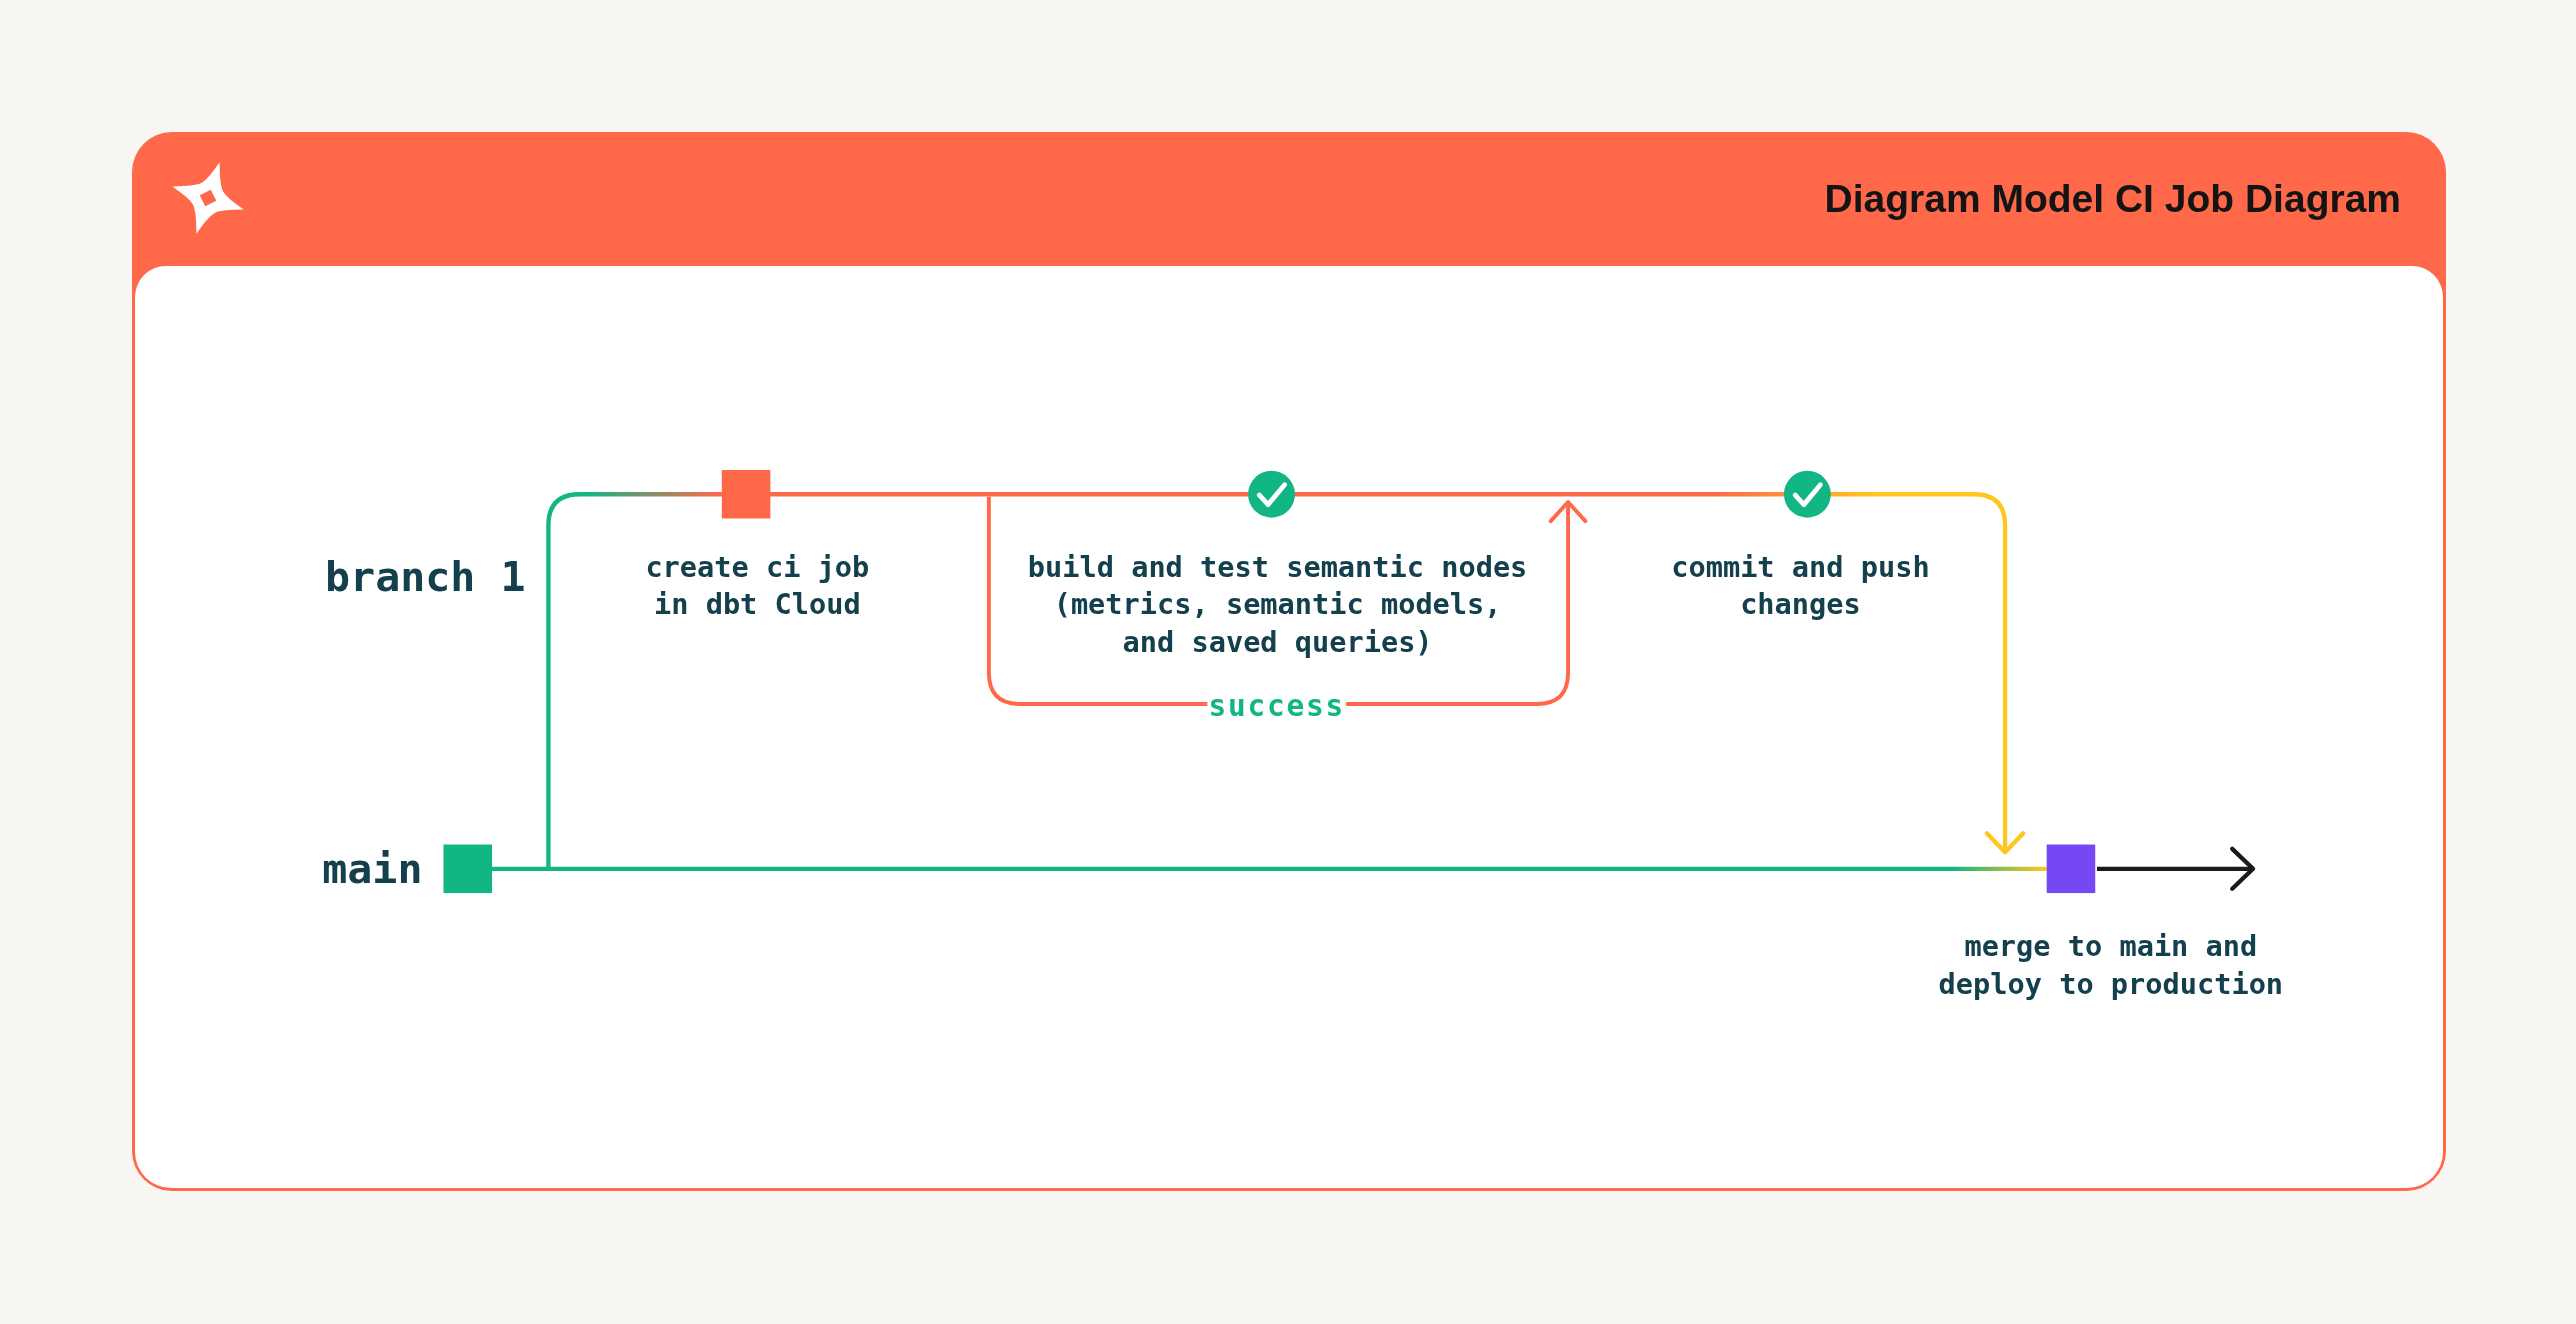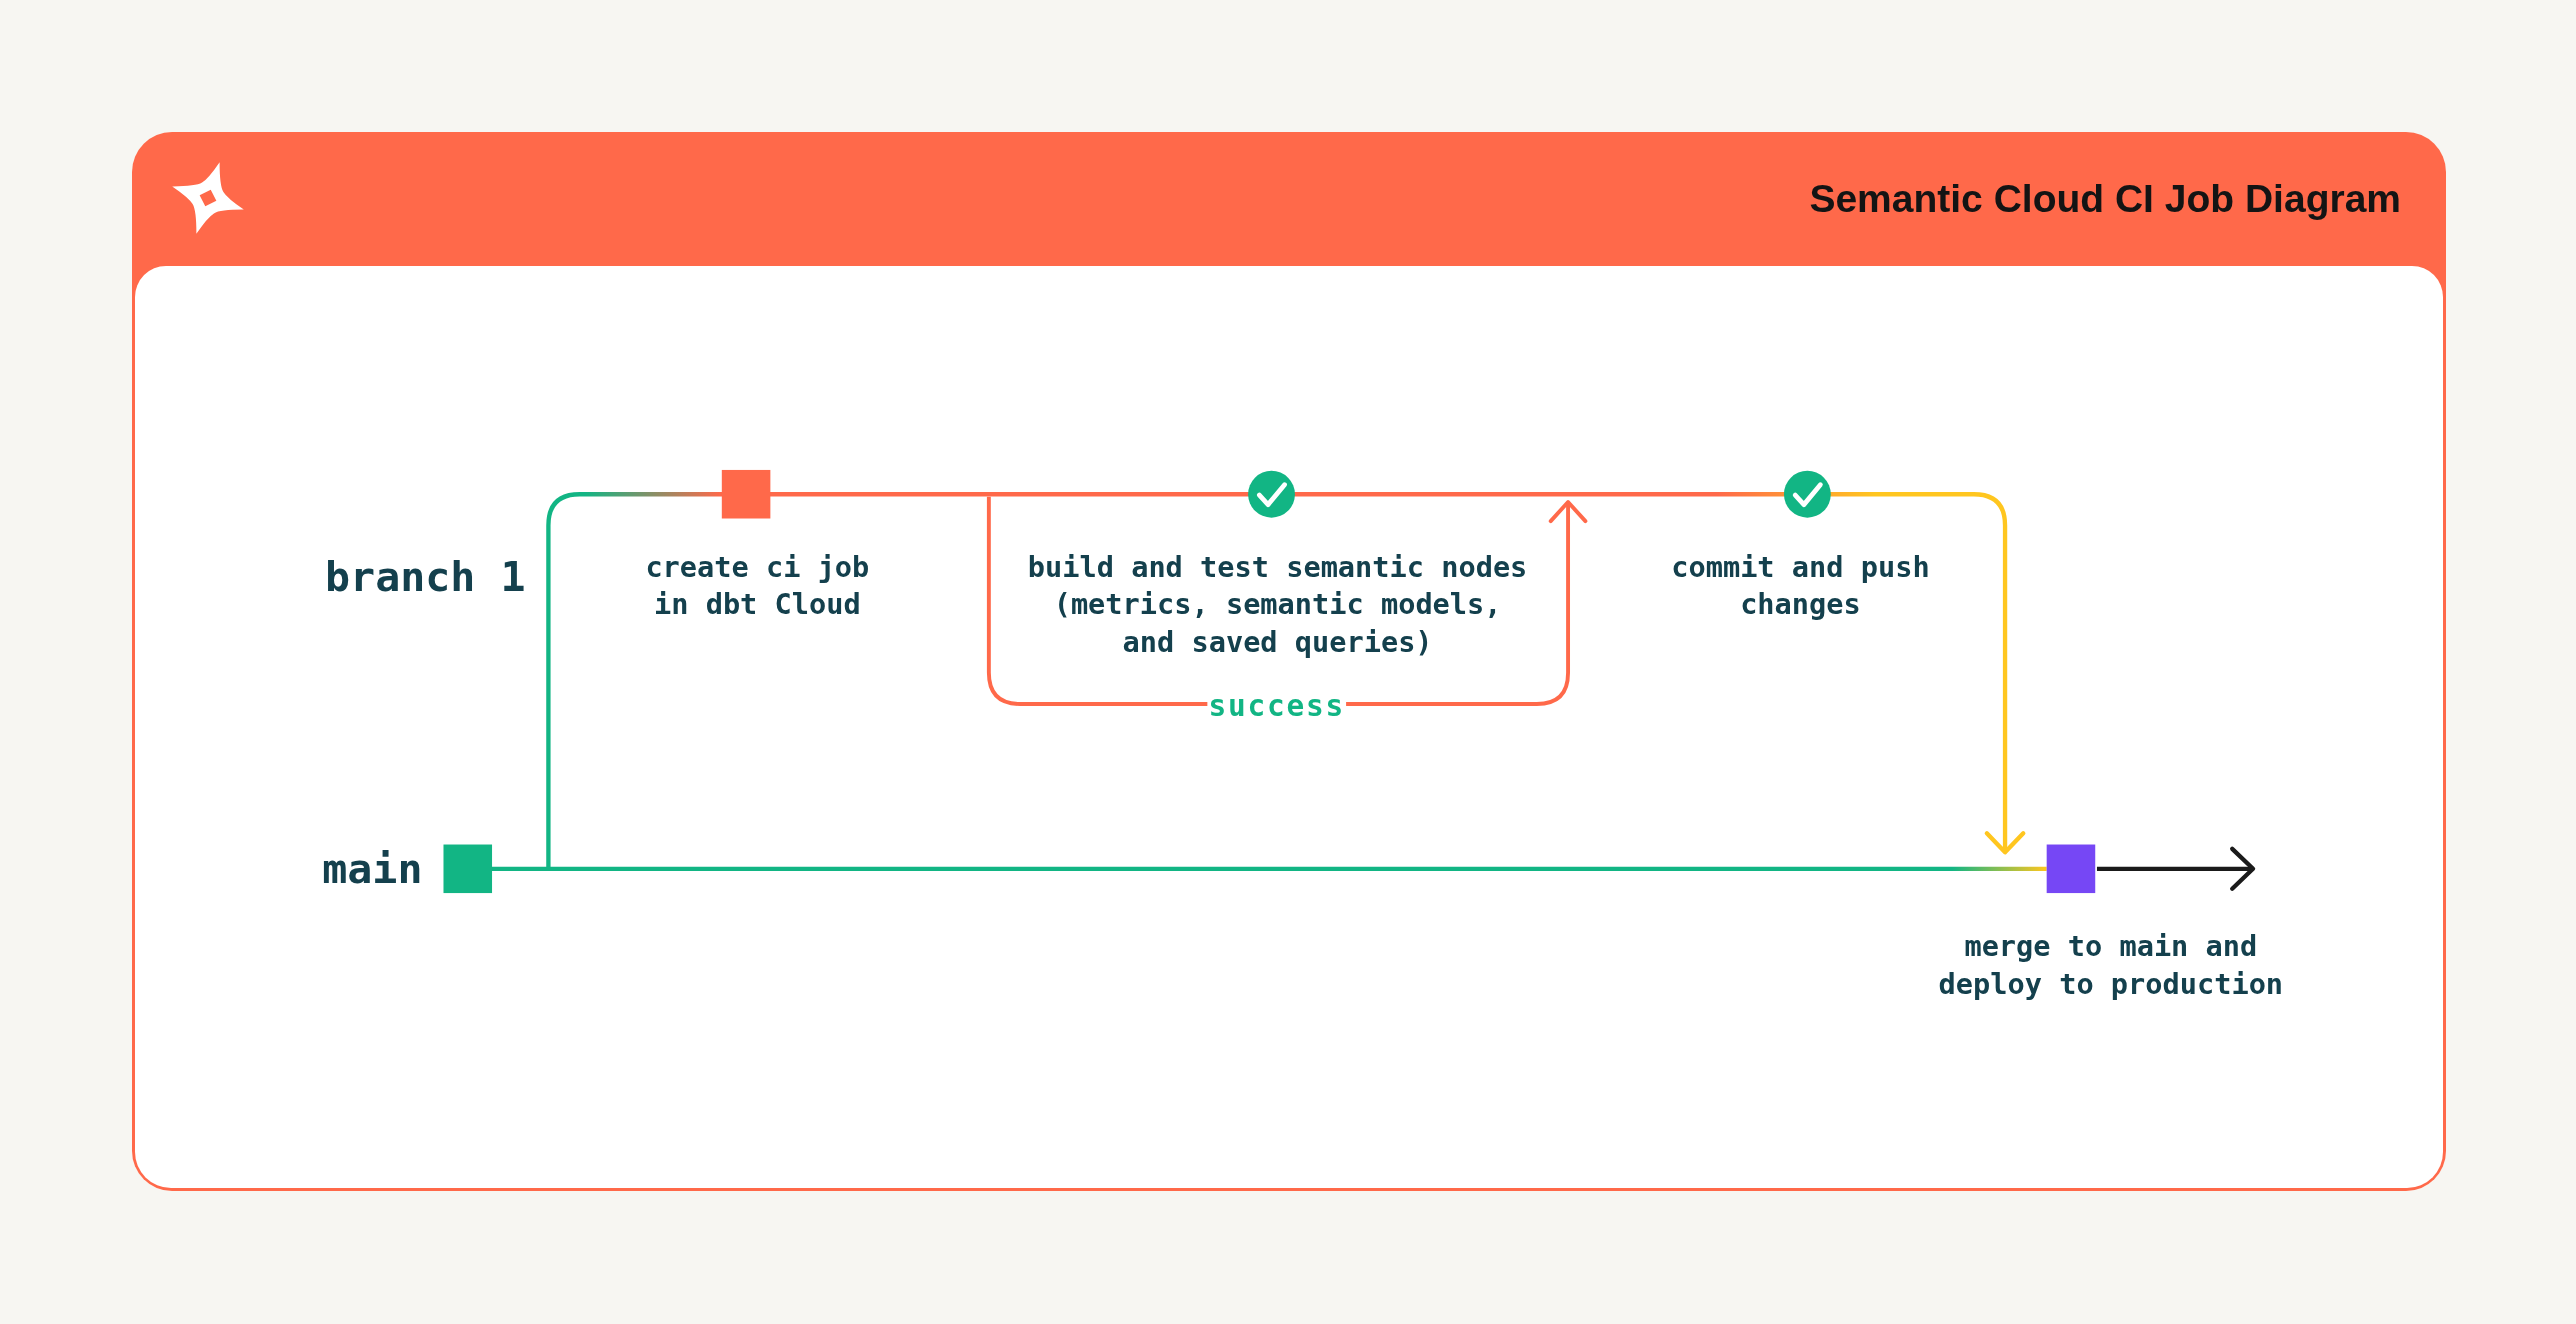--- a/index.html
+++ b/index.html
@@ -42,21 +42,21 @@
       <g transform="rotate(18 50 50)">
         <path fill="#FFFFFF" fill-rule="evenodd" d="
           M50 3
           Q59 31 66 37 Q73 43 97 50
           Q69 59 63 66 Q57 73 50 97
           Q41 69 34 63 Q27 57 3 50
           Q31 41 37 34 Q43 27 50 3 Z
           M50 39 L61 50 L50 61 L39 50 Z"></path>
       </g>
     </svg>
-    <div class="title">Semantic Cloud CI Job Diagram</div>
+    <div class="title">Diagram Model CI Job Diagram</div>
   </div>
   <div class="card-body"></div>
 </div>
 
 <svg class="diagram" viewBox="0 0 2970 1527">
   <defs>
     <linearGradient id="branchGrad" gradientUnits="userSpaceOnUse" x1="560" y1="0" x2="2312" y2="0">
       <stop offset="0" stop-color="var(--green)"></stop>
       <stop offset="0.065" stop-color="var(--green)"></stop>
       <stop offset="0.155" stop-color="var(--orange)"></stop>

